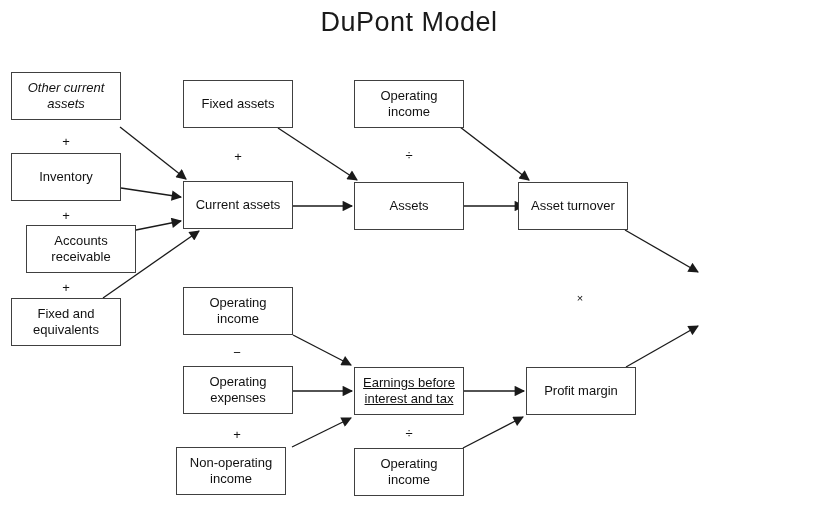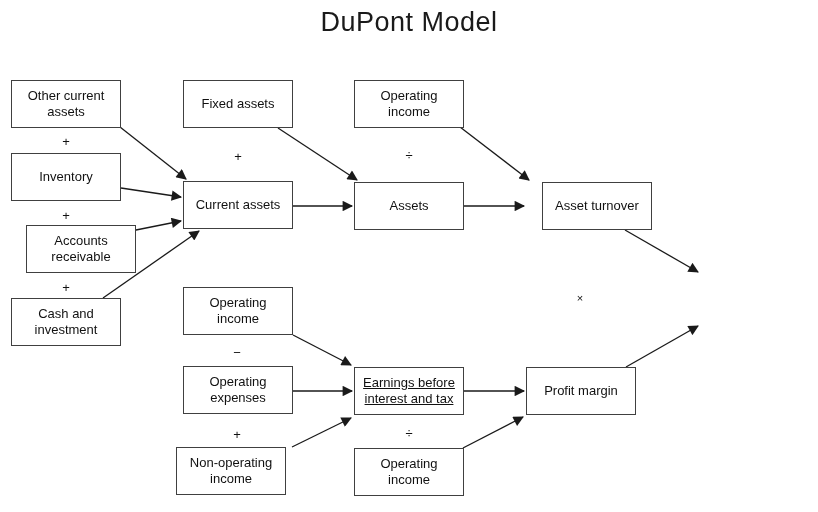--- a/index.html
+++ b/index.html
@@ -58,29 +58,29 @@
     position: absolute;
     transform: translate(-50%, -50%);
     font-size: 13px;
     color: #111111;
   }
   .op-small {
     font-size: 11px;
   }
 
   
-  .n-oca  { left: 11px;  top: 80px;  }
+  .n-oca  { left: 11px;  top: 72px; font-style: italic;  }
   .n-inv  { left: 11px;  top: 153px; }
   .n-ar   { left: 26px;  top: 225px; }
   .n-cash { left: 11px;  top: 298px; }
   .n-fa   { left: 183px; top: 80px;  }
   .n-ca   { left: 183px; top: 181px; }
   .n-oit  { left: 354px; top: 80px;  }
   .n-as   { left: 354px; top: 182px; }
-  .n-at   { left: 542px; top: 182px; align-items: center; }
+  .n-at   { left: 518px; top: 182px; align-items: center; }
   .n-roi  { left: 697px; top: 275px; }
   .n-oim  { left: 183px; top: 287px; }
   .n-oe   { left: 183px; top: 366px; justify-content: center; }
   .n-noi  { left: 176px; top: 447px; }
   .n-ebit { left: 354px; top: 367px; text-decoration: underline; }
   .n-pm   { left: 526px; top: 367px; }
   .n-oib  { left: 354px; top: 448px; }
 
   
   .op-p1   { left: 66px;  top: 141px; }
@@ -126,21 +126,21 @@
   <div class="node n-oca">
     <span>Other current assets</span>
   </div>
   <div class="node n-inv">
     <span>Inventory</span>
   </div>
   <div class="node n-ar">
     <span>Accounts receivable</span>
   </div>
   <div class="node n-cash">
-    <span>Cash and investment</span>
+    <span>Fixed and equivalents</span>
   </div>
   <div class="node n-fa">
     <span>Fixed assets</span>
   </div>
   <div class="node n-ca">
     <span>Current assets</span>
   </div>
   <div class="node n-oit">
     <span>Operating income</span>
   </div>

